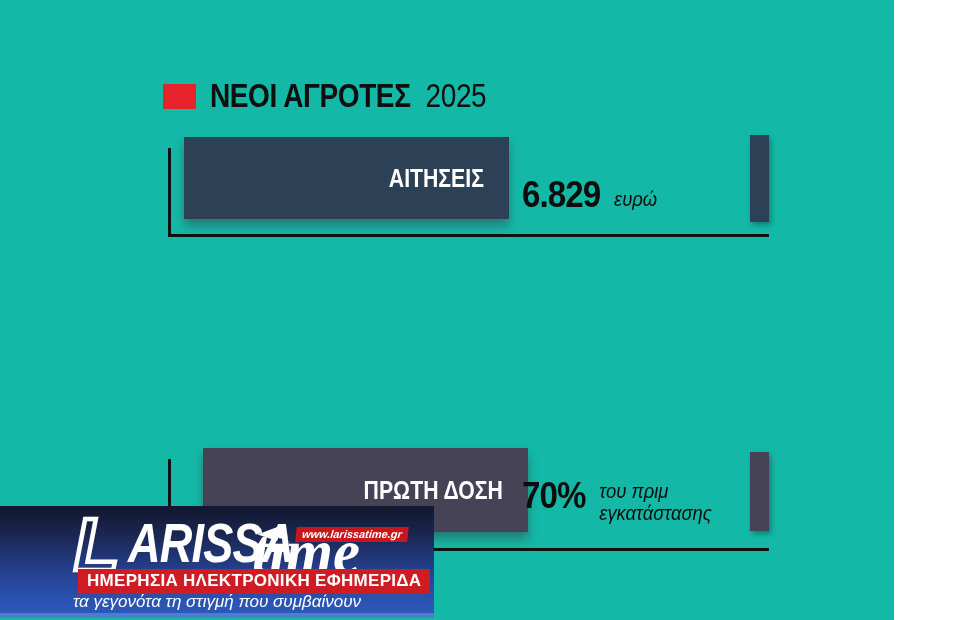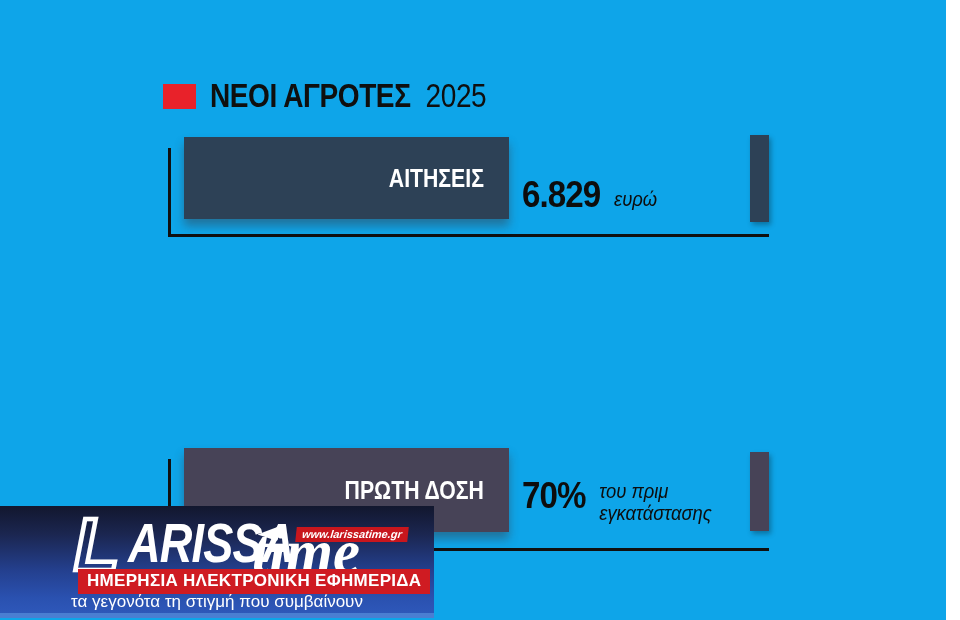--- a/index.html
+++ b/index.html
@@ -1,18 +1,18 @@
 <!DOCTYPE html>
 <html><head>
 <meta charset="utf-8">
 <style>
   html,body { margin:0; padding:0; background:#fff; }
   .stage {
-    position:relative; width:946px; height:620px; background:#0ea5e9;
-    overflow:hidden; font-family:"Liberation Sans","DejaVu Sans",sans-serif;
+    position:relative; width:862px; height:620px; background:#14b8a6;
+    overflow:hidden; font-family:"Liberation Sans","DejaVu Sans",sans-serif;padding-left:32px;
   }
 
   
   .title-block { position:absolute; left:163px; top:80px; height:32px; display:flex; align-items:center; }
   .title-square { width:33px; height:25px; margin-right:14px; }
   .title-text {
     font-size:33px; font-weight:bold; color:#0f0f0f; white-space:nowrap;
     transform:scaleX(0.85); transform-origin:left center; letter-spacing:-0.5px;
   }
   .title-year { font-weight:normal; margin-left:9px; }
@@ -29,21 +29,21 @@
   }
   .row-3 .axis { height:89px; }
 
   .metric-box {
     position:absolute; left:180px; top:0; width:325px; height:82px;
     box-sizing:border-box; padding-right:25px;
     display:flex; flex-direction:column; justify-content:center; align-items:flex-end;
     color:#ffffff; font-weight:bold; text-align:right;
     box-shadow:0 7px 9px rgba(55,55,65,0.45);
   }
-  .row-3 .metric-box { height:84px; }
+  .row-3 .metric-box { height:84px;margin-left:19px; }
   .metric-label { display:block; font-size:25px; line-height:1.12; transform:scaleX(0.85); transform-origin:right center; white-space:nowrap; }
   .metric-label.small { font-size:22px; }
   .metric-label:empty { display:none; }
 
   .value-block {
     position:absolute; left:518px; display:flex; align-items:flex-start;
     transform:scaleX(0.92); transform-origin:left top; white-space:nowrap;
   }
   .row-1 .value-block { top:40px; }
   .row-2 .value-block { top:40px; }
@@ -105,21 +105,21 @@
     padding:1px 6px 2px; transform:skewX(-6deg); white-space:nowrap;
   }
   .logo-ribbon {
     position:absolute; left:78px; top:63px; z-index:7;
     background:#cf1b22; color:#ffffff;
     font-size:17px; font-weight:bold; 
     padding:2px 9px 3px; letter-spacing:0.3px; white-space:nowrap;
   }
   .logo-tagline {
     position:absolute; left:0; right:0; top:86px; text-align:center;
-    color:#ffffff; font-size:17px; white-space:nowrap;
+    color:#ffffff; font-size:17px; font-style:italic; white-space:nowrap;
   }
 </style>
 </head>
 <body>
 
 <div class="stage">
 
   <div class="title-block">
     <div class="title-square" style="background-color: rgb(232, 34, 42);"></div>
     <div class="title-text">

